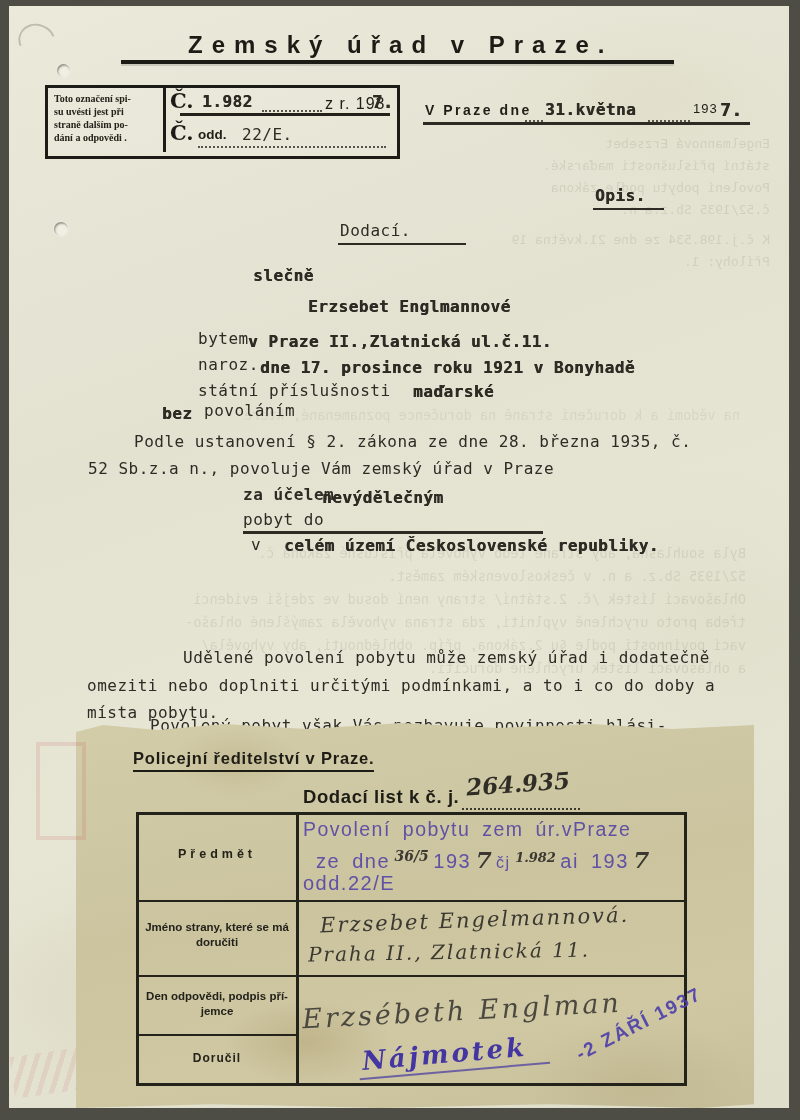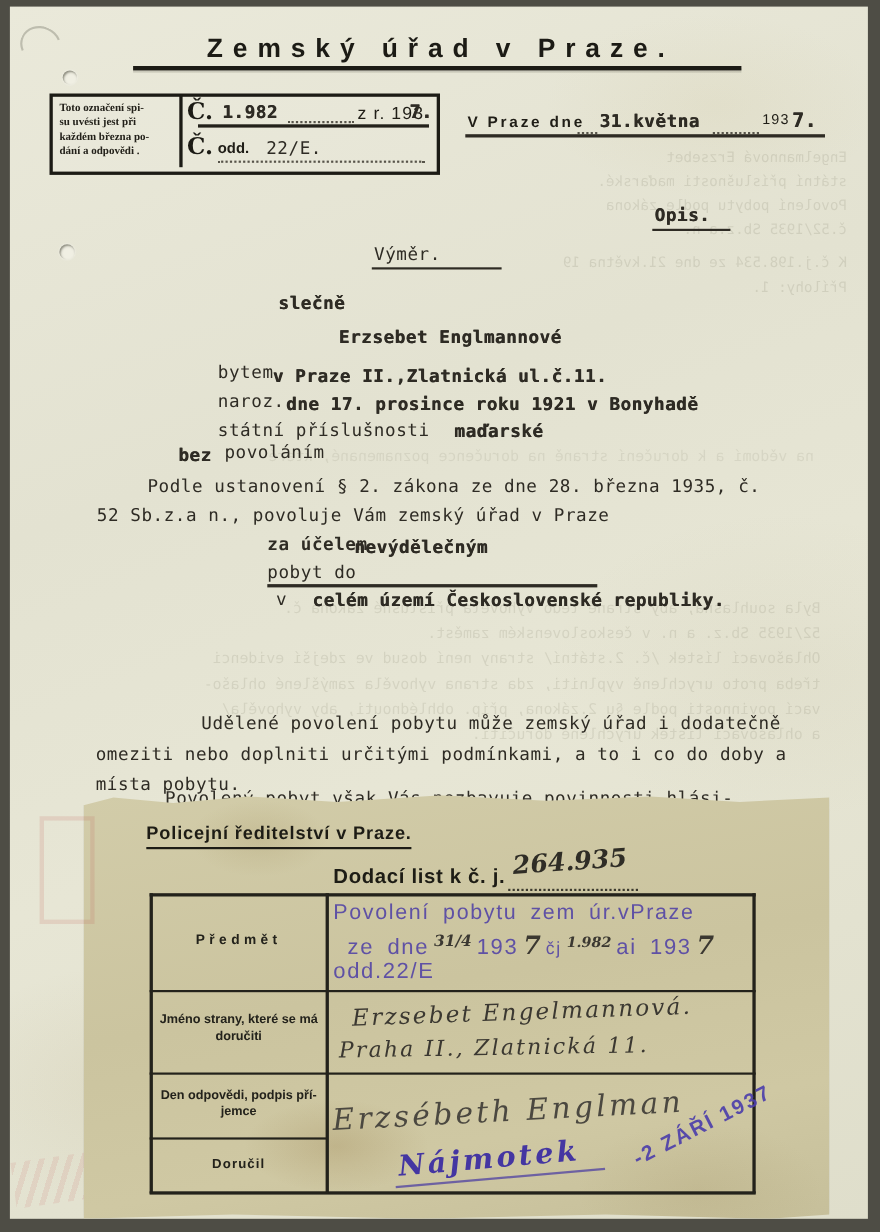--- a/index.html
+++ b/index.html
@@ -91,21 +91,21 @@
     <div>a ohlašovací lístek urychleně doručiti.</div>
   </div>
 
   <div class="abs print title">Zemský úřad v Praze.</div>
   <div class="abs title-rule"></div>
 
   <div class="abs refbox"></div>
   <div class="abs refnote">
     <div>Toto označení spi-</div>
     <div>su uvésti jest při</div>
-    <div>každém března po-</div>
+    <div>straně dalším po-</div>
     <div>dání a odpovědi .</div>
   </div>
   <div class="abs refdiv"></div>
   <span class="abs cglyph" style="left:170px;top:88px;">Č.</span>
   <span class="abs tw tw-b" style="left:202px;top:92px;font-size:16px;">1.982</span>
   <span class="abs dotlead" style="left:262px;top:96px;width:60px;"></span>
   <span class="abs print" style="left:325px;top:95px;font-size:16px;letter-spacing:1px;">z r. 193</span>
   <span class="abs tw tw-b" style="left:372px;top:92px;font-size:17px;">7.</span>
   <div class="abs ref-underline"></div>
   <span class="abs cglyph" style="left:170px;top:120px;">Č.</span>
@@ -115,21 +115,21 @@
 
   <span class="abs print" style="left:425px;top:102px;font-weight:bold;font-size:14px;letter-spacing:2.5px;">V Praze dne</span>
   <span class="abs dotlead" style="left:525px;top:106px;width:18px;"></span>
   <span class="abs tw tw-b" style="left:545px;top:100px;">31.května</span>
   <span class="abs dotlead" style="left:648px;top:106px;width:42px;"></span>
   <span class="abs print" style="left:693px;top:101px;font-size:13px;letter-spacing:1px;">193</span>
   <span class="abs tw tw-b" style="left:720px;top:99px;font-size:18px;">7.</span>
   <div class="abs rule" style="left:423px;top:122px;width:327px;"></div>
 
   <span class="abs tw tw-b" style="left:593px;top:186px;border-bottom:2.5px solid #2e2b24;padding:0 18px 3px 2px;">Opis.</span>
-  <span class="abs tw" style="left:338px;top:221px;border-bottom:2.5px solid #2e2b24;padding:0 55px 3px 2px;">Výměr.</span>
+  <span class="abs tw" style="left:338px;top:221px;border-bottom:2.5px solid #2e2b24;padding:0 55px 3px 2px;">Dodací.</span>
 
   <span class="abs tw tw-b" style="left:253px;top:266px;">slečně</span>
   <span class="abs tw tw-b" style="left:308px;top:297px;">Erzsebet Englmannové</span>
   <span class="abs tw" style="left:198px;top:329px;">bytem</span>
   <span class="abs tw tw-b" style="left:248px;top:332px;">v Praze II.,Zlatnická ul.č.11.</span>
   <span class="abs tw" style="left:198px;top:355px;">naroz.</span>
   <span class="abs tw tw-b" style="left:260px;top:358px;">dne 17. prosince roku 1921 v Bonyhadě</span>
   <span class="abs tw" style="left:198px;top:381px;">státní příslušnosti</span>
   <span class="abs tw tw-b" style="left:413px;top:382px;">maďarské</span>
   <span class="abs tw tw-b" style="left:162px;top:404px;">bez</span>
@@ -177,21 +177,21 @@
   </div>
   <div class="tlabel" style="left:138px;top:989px;width:158px;font-size:11.5px;line-height:15px;">
     <div>Den odpovědi, podpis pří-</div>
     <div>jemce</div>
   </div>
   <div class="tlabel" style="left:138px;top:1051px;width:158px;font-size:12px;letter-spacing:1px;">Doručil</div>
 
   <div class="abs stamp formlayer" style="left:303px;top:818px;font-size:19.5px;">Povolení pobytu zem úr.vPraze</div>
   <div class="abs formlayer" style="left:316px;top:846px;white-space:nowrap;">
     <span class="stamp" style="font-size:20px;">ze dne</span>
-    <span class="hw" style="font-size:14px;vertical-align:7px;font-weight:bold;">31/4</span>
+    <span class="hw" style="font-size:14px;vertical-align:7px;font-weight:bold;">36/5</span>
     <span class="stamp" style="font-size:20px;">193</span>
     <span class="hw" style="font-size:23px;font-weight:bold;">7</span>
     <span class="stamp" style="font-size:16px;">čj</span>
     <span class="hw" style="font-size:13px;vertical-align:6px;font-weight:bold;">1.982</span>
     <span class="stamp" style="font-size:20px;">ai 193</span>
     <span class="hw" style="font-size:23px;font-weight:bold;">7</span>
   </div>
   <div class="abs stamp formlayer" style="left:303px;top:872px;font-size:20px;">odd.22/E</div>
 
   <span class="abs hw formlayer" style="left:320px;top:908px;font-size:21px;transform:rotate(-2deg);letter-spacing:2px;">Erzsebet Engelmannová.</span>

